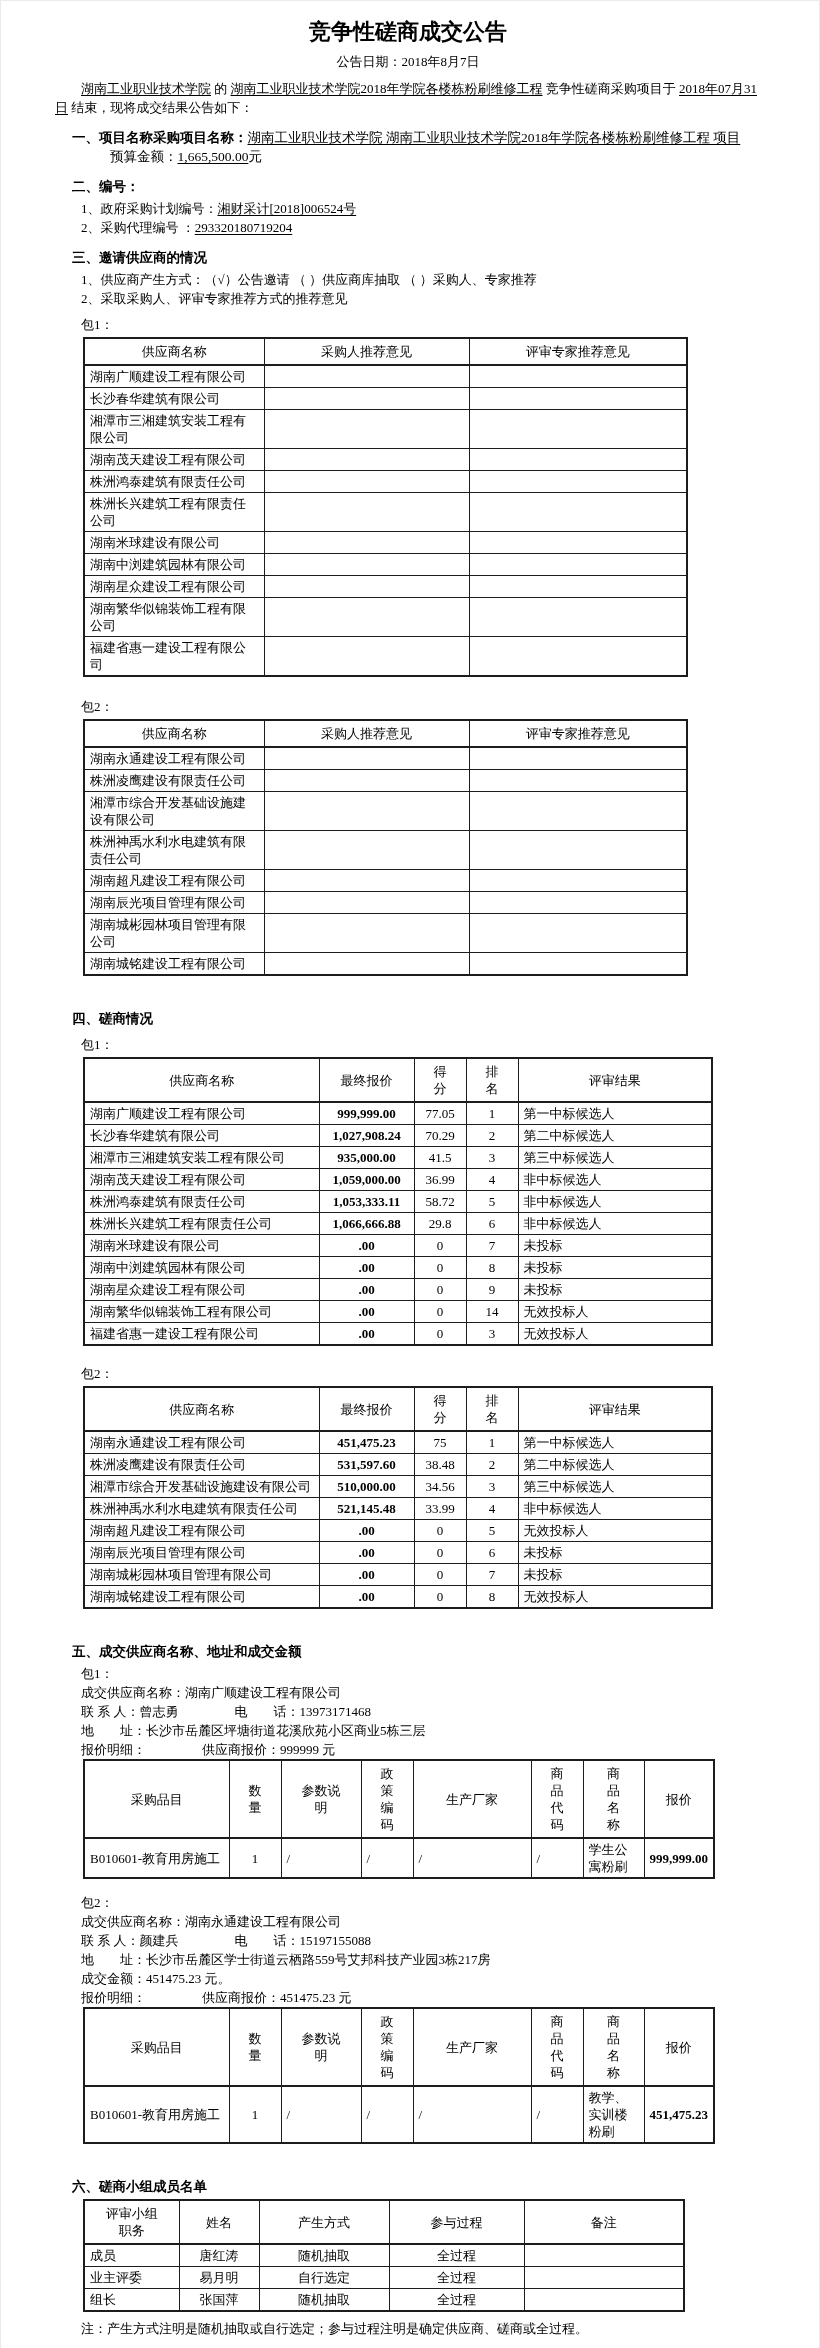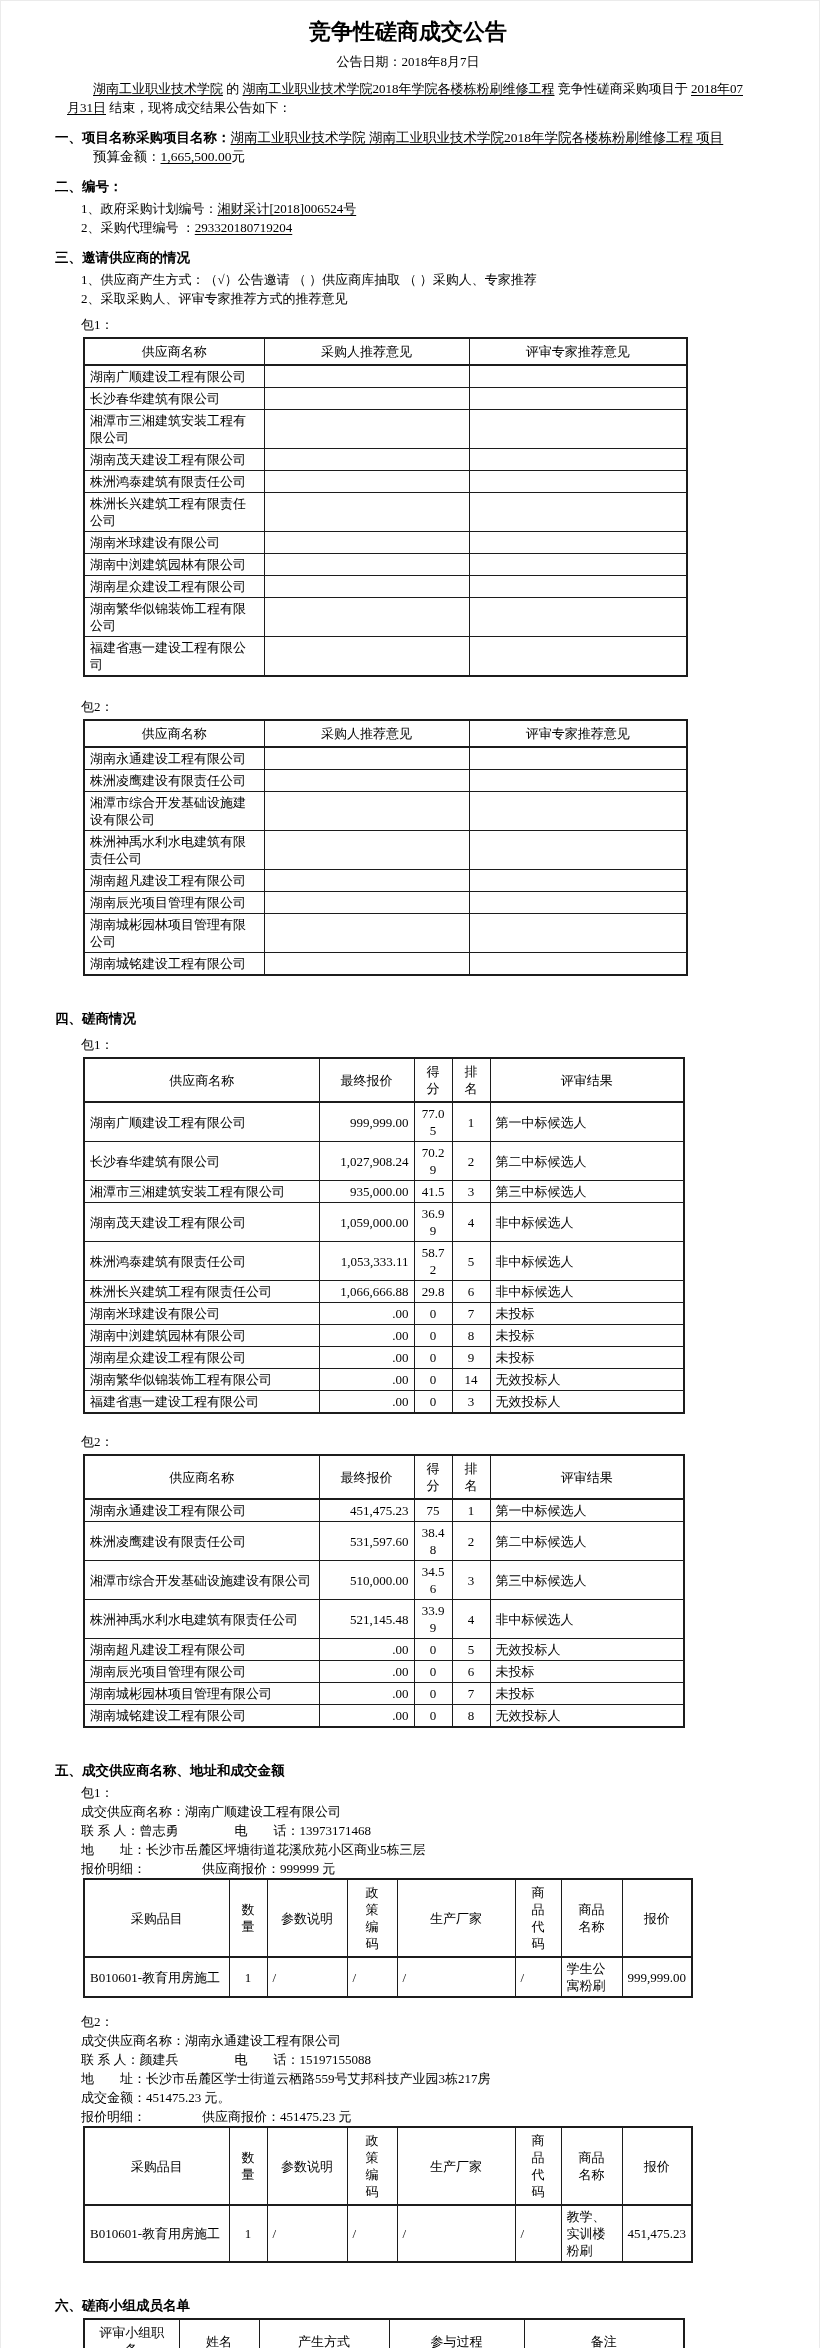--- a/index.html
+++ b/index.html
@@ -11,29 +11,29 @@
     background:#fff;
     border:1px solid #ebebeb;
     font-family:"Liberation Serif","DejaVu Serif",serif;
     font-size:13px;
     line-height:19px;
     color:#000;
     padding:14px 58px 70px 54px;
   }
   .doc-title{text-align:center;font-size:22px;font-weight:bold;line-height:30px;margin:2px 0 5px;}
   .date-line{text-align:center;margin:0 0 8px;}
-  .intro{text-indent:2em;margin:0 12px 10px;}
+  .intro{text-indent:2em;margin:0 0 10px;}
   .u{text-decoration:underline;text-underline-offset:2px;}
-  .sec-h{font-weight:bold;margin:11px 0 3px;font-size:13.5px;}
+  .sec-h{font-weight:bold;margin:11px 17px 3px;font-size:13.5px;}
   .sub{padding-left:26px;margin:0;}
   .pkg-label{padding-left:26px;margin:7px 0 3px;}
   table.t{border-collapse:collapse;margin-left:28px;table-layout:fixed;border:2px solid #1c1c1c;}
   table.t th,table.t td{border:1px solid #1c1c1c;padding:2px 5px;line-height:17px;font-size:13px;word-break:break-all;overflow:hidden;}
-  table.t thead th{border-bottom:2px solid #1c1c1c;font-weight:normal;text-align:center;padding:4px 12px;}
-  .cl{text-align:left;}.cc{text-align:center;}.cr{text-align:right;}
+  table.t thead th{border-bottom:2px solid #1c1c1c;font-weight:normal;text-align:center;padding:4px 19px;}
+  .cl{text-align:left;}.cc{text-align:center;}.cr{text-align:center;font-weight:bold;}
   .kv{padding-left:26px;margin:0;}
   .gap-s{display:inline-block;width:38px;}
   .gap-m{display:inline-block;width:56px;}
   .spacer-lg{height:22px;}
   .spacer-md{height:14px;}
 </style>
 </head>
 <body>
 
 <div class="page">

